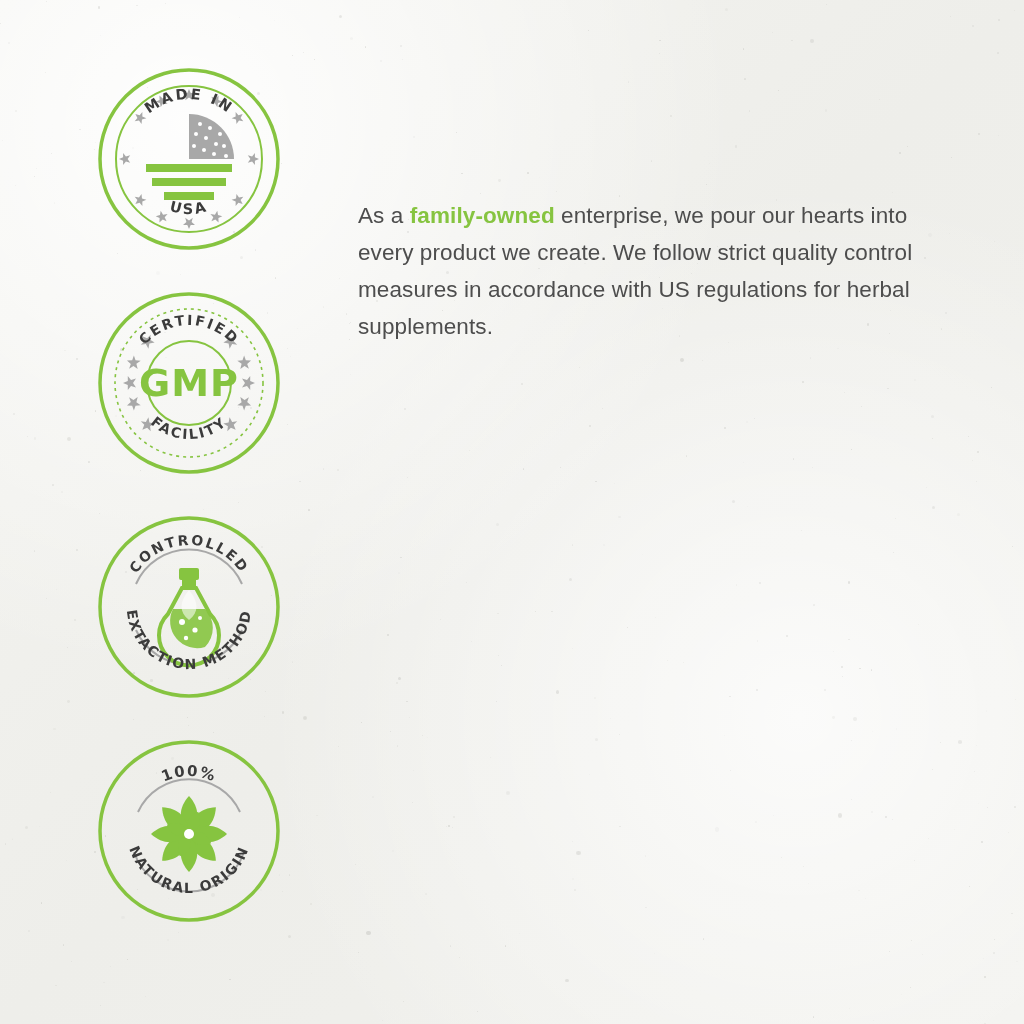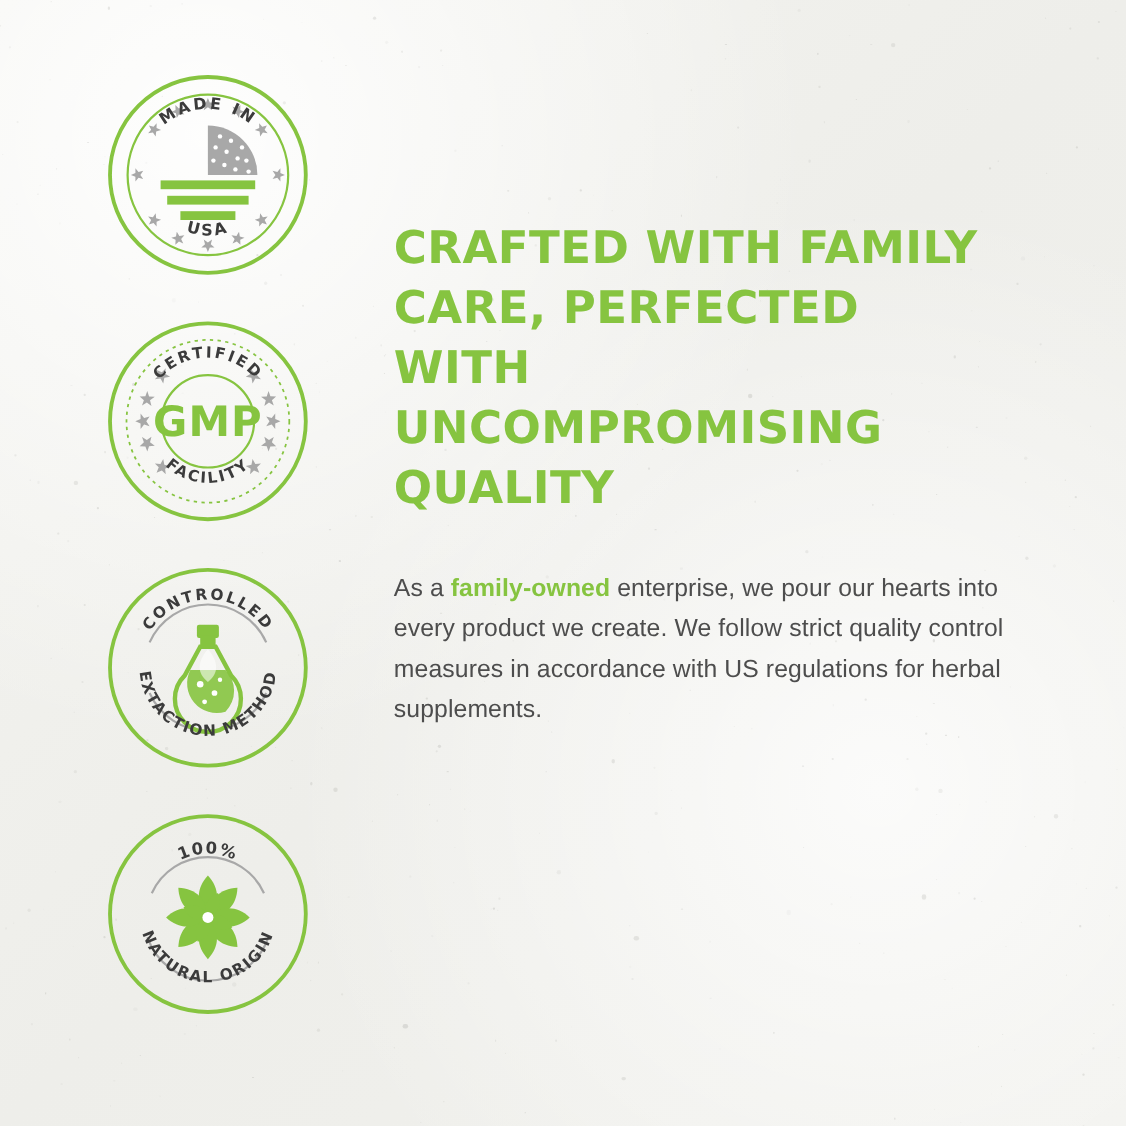--- a/index.html
+++ b/index.html
@@ -737,17 +737,16 @@
         </text>
         <text font-family="DejaVu Sans, sans-serif" font-size="14" font-weight="bold" fill="#3b3b3b" letter-spacing="1.8">
           <textPath href="#arcBot4" startOffset="50%" text-anchor="middle">NATURAL ORIGIN</textPath>
         </text>
       </svg>
     </div>
 
   </div>
 
   <div class="content">
-    <h1 class="headline">CRAFTED WITH FAMILY CARE, PERFECTED WITH UNCOMPROMISING QUALITY</h1>
     <p class="para">As a <b>family-owned</b> enterprise, we pour our hearts into every product we create. We follow strict quality control measures in accordance with US regulations for herbal supplements.</p>
   </div>
 
 </div>
 
 </body></html>

